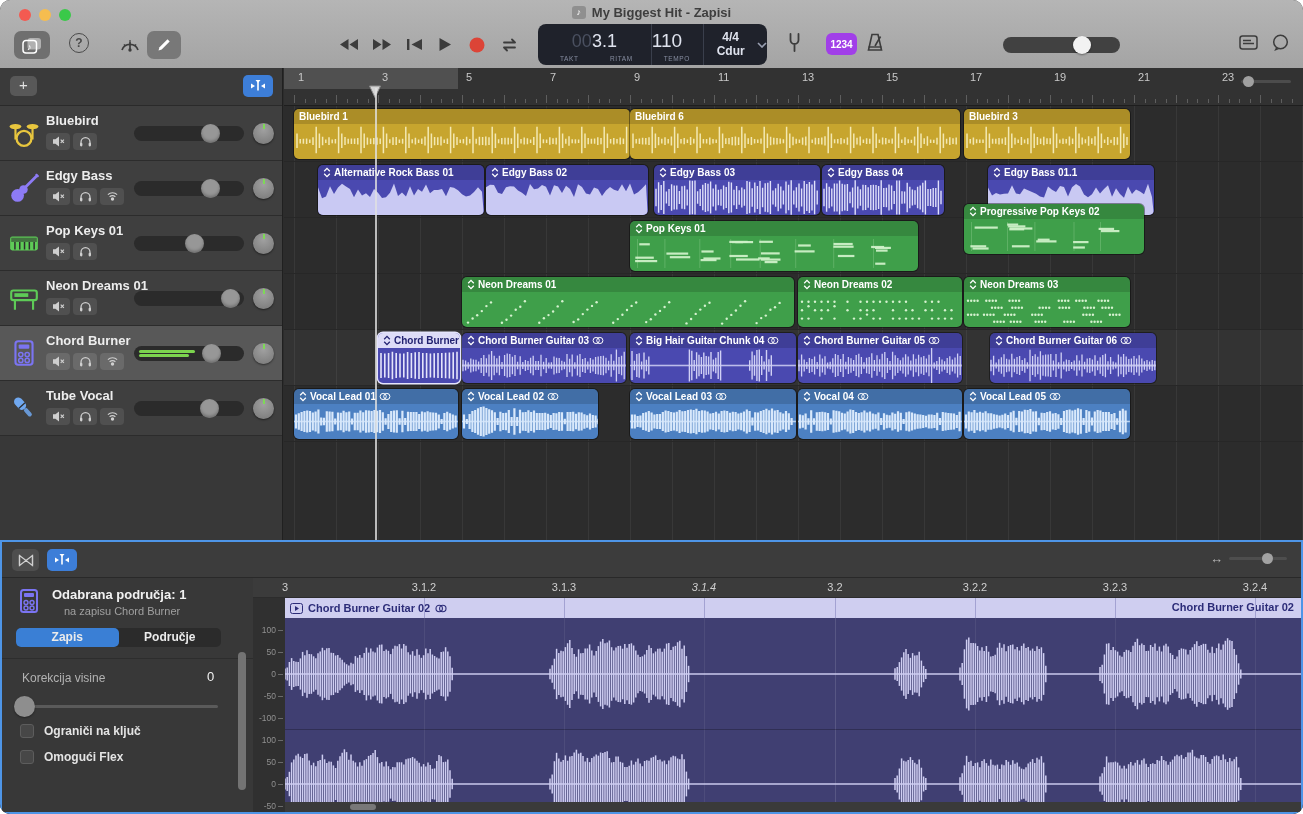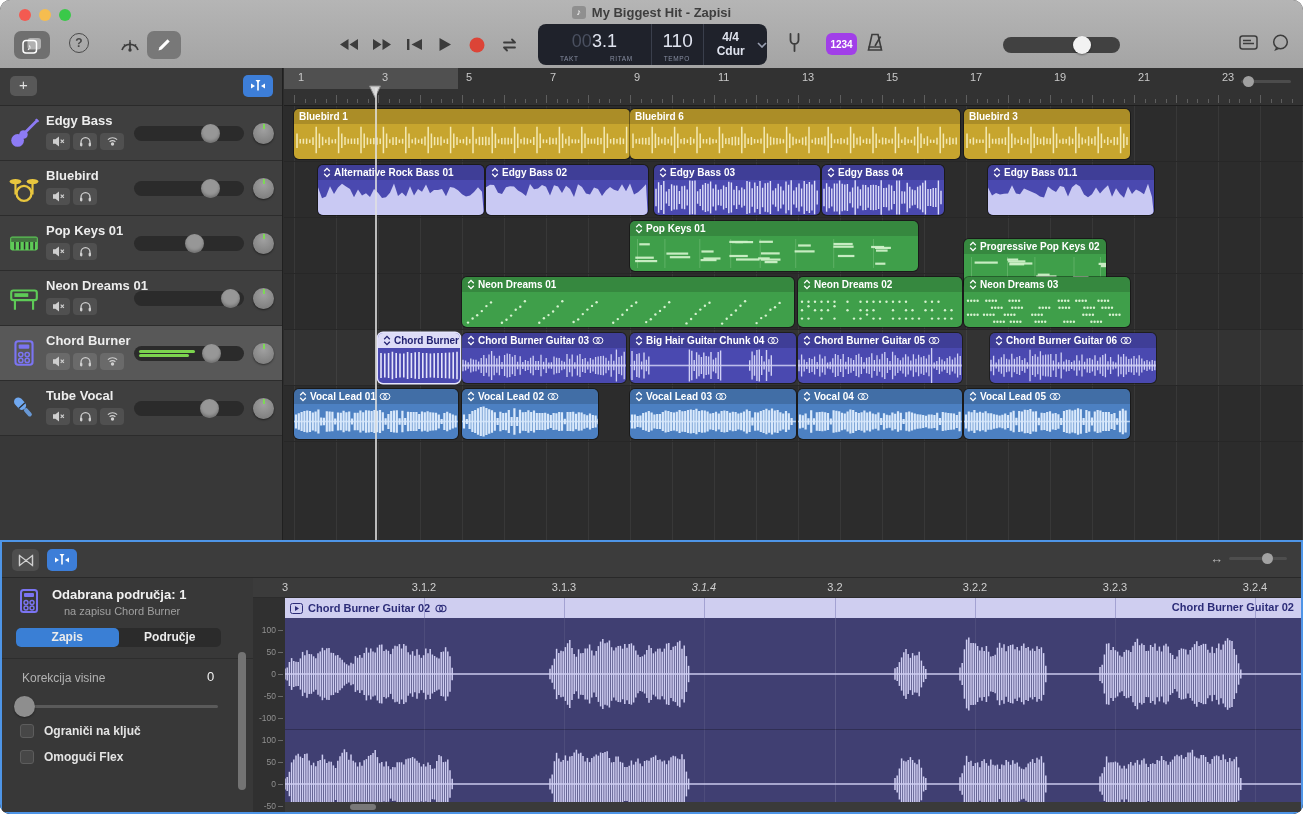--- a/index.html
+++ b/index.html
@@ -166,21 +166,21 @@
           <path d="M4 4.5h11M15 4.5l-3-3M15 9.5H4M4 9.5l3 3" fill="none" stroke="#3c3c3c" stroke-width="1.8" stroke-linecap="round"></path>
         </svg>
       </div>
 
     <div class="lcd">
       <div class="lcd-sec" style="width:118px;text-align:center;">
         <div class="lcd-big" style="margin-top:2px;"><span class="lcd-dim">00</span><span>3.1</span></div>
         <span class="lcd-lab" style="left:22px;">TAKT</span>
         <span class="lcd-lab" style="left:72px;">RITAM</span>
       </div>
-      <div class="lcd-sec" style="width:55px;text-align:center;">
+      <div class="lcd-sec" style="width:55px;text-align:left;">
         <div style="font-size:19px;margin-top:6px;">110</div>
         <span class="lcd-lab" style="left:12px;">TEMPO</span>
       </div>
       <div class="lcd-sec" style="width:56px;text-align:center;">
         <div style="font-size:12px;font-weight:700;margin-top:6px;">4/4</div>
         <div style="font-size:12px;font-weight:700;">Cdur</div>
       </div>
       <div class="lcd-sec" style="flex:1;display:flex;align-items:center;justify-content:center;border-left:none;">
         <svg width="10" height="6" viewBox="0 0 10 6">
             <path d="M1 1l4 4 4-4" fill="none" stroke="#9aa0b2" stroke-width="1.6"></path>
@@ -229,20 +229,50 @@
           <svg width="16" height="14" viewBox="0 0 16 14">
               <path d="M8 2.5v9" stroke="#fff" stroke-width="1.6"></path>
               <path d="M5.5 1h5L8 4z" fill="#fff"></path>
               <path d="M1,4.5 5,7 1,9.5z" fill="#fff"></path>
               <path d="M15,4.5 11,7 15,9.5z" fill="#fff"></path>
             </svg>
         </div>
       </div>
       <div id="track-headers">
           <div class="t-row">
+            <span class="t-icon" style="color:#e8c63e">
+              <svg width="32" height="32" viewBox="0 0 30 30">
+                <circle cx="15" cy="20" r="7" fill="none" stroke="currentColor" stroke-width="2.2"></circle>
+                <ellipse cx="7" cy="9" rx="5.5" ry="2.4" fill="currentColor"></ellipse>
+                <ellipse cx="23" cy="9" rx="5.5" ry="2.4" fill="currentColor"></ellipse>
+                <path d="M7 11v10M23 11v10" stroke="currentColor" stroke-width="2"></path>
+              </svg>
+            </span>
+            <span class="t-name">Bluebird</span>
+            <span class="t-btns">
+              <span class="tbtn">
+                <svg width="13" height="11" viewBox="0 0 13 11">
+                  <path d="M1 3.2h2.4L7 .6v9.8L3.4 7.8H1z" fill="#cfcfcf"></path>
+                  <path d="M8.7 3.6l3.2 3.2M11.9 3.6L8.7 6.8" stroke="#cfcfcf" stroke-width="1.2"></path>
+                </svg>
+              </span>
+              <span class="tbtn">
+                <svg width="13" height="11" viewBox="0 0 13 11">
+                  <path d="M2 9V6.2a4.5 4.5 0 0 1 9 0V9" fill="none" stroke="#cfcfcf" stroke-width="1.3"></path>
+                  <rect x="1" y="6.8" width="2.4" height="3.6" rx="1.1" fill="#cfcfcf"></rect>
+                  <rect x="9.6" y="6.8" width="2.4" height="3.6" rx="1.1" fill="#cfcfcf"></rect>
+                </svg>
+              </span>
+            </span>
+            <span class="vslider">
+              <span class="vknob" style="left:67px"></span>
+            </span>
+            <span class="panknob"></span>
+          </div>
+          <div class="t-row">
             <span class="t-icon" style="color:#8d7bf5">
               <svg width="32" height="32" viewBox="0 0 30 30">
                 <circle cx="9" cy="22" r="6" fill="currentColor"></circle>
                 <circle cx="14.5" cy="16.5" r="4" fill="currentColor"></circle>
                 <path d="M16.5 14L28 2.5" stroke="currentColor" stroke-width="2.6"></path>
                 <path d="M26 2l2.5 2.5" stroke="currentColor" stroke-width="1.6"></path>
               </svg>
             </span>
             <span class="t-name">Edgy Bass</span>
             <span class="t-btns">
@@ -257,50 +287,20 @@
                   <path d="M2 9V6.2a4.5 4.5 0 0 1 9 0V9" fill="none" stroke="#cfcfcf" stroke-width="1.3"></path>
                   <rect x="1" y="6.8" width="2.4" height="3.6" rx="1.1" fill="#cfcfcf"></rect>
                   <rect x="9.6" y="6.8" width="2.4" height="3.6" rx="1.1" fill="#cfcfcf"></rect>
                 </svg>
               </span>
               <span class="tbtn">
                 <svg width="13" height="11" viewBox="0 0 13 11">
                   <circle cx="6.5" cy="8" r="1.7" fill="#cfcfcf"></circle>
                   <path d="M3.6 5.8a4.1 4.1 0 0 1 5.8 0" fill="none" stroke="#cfcfcf" stroke-width="1.1"></path>
                   <path d="M1.9 3.6a6.5 6.5 0 0 1 9.2 0" fill="none" stroke="#cfcfcf" stroke-width="1.1"></path>
-                </svg>
-              </span>
-            </span>
-            <span class="vslider">
-              <span class="vknob" style="left:67px"></span>
-            </span>
-            <span class="panknob"></span>
-          </div>
-          <div class="t-row">
-            <span class="t-icon" style="color:#e8c63e">
-              <svg width="32" height="32" viewBox="0 0 30 30">
-                <circle cx="15" cy="20" r="7" fill="none" stroke="currentColor" stroke-width="2.2"></circle>
-                <ellipse cx="7" cy="9" rx="5.5" ry="2.4" fill="currentColor"></ellipse>
-                <ellipse cx="23" cy="9" rx="5.5" ry="2.4" fill="currentColor"></ellipse>
-                <path d="M7 11v10M23 11v10" stroke="currentColor" stroke-width="2"></path>
-              </svg>
-            </span>
-            <span class="t-name">Bluebird</span>
-            <span class="t-btns">
-              <span class="tbtn">
-                <svg width="13" height="11" viewBox="0 0 13 11">
-                  <path d="M1 3.2h2.4L7 .6v9.8L3.4 7.8H1z" fill="#cfcfcf"></path>
-                  <path d="M8.7 3.6l3.2 3.2M11.9 3.6L8.7 6.8" stroke="#cfcfcf" stroke-width="1.2"></path>
-                </svg>
-              </span>
-              <span class="tbtn">
-                <svg width="13" height="11" viewBox="0 0 13 11">
-                  <path d="M2 9V6.2a4.5 4.5 0 0 1 9 0V9" fill="none" stroke="#cfcfcf" stroke-width="1.3"></path>
-                  <rect x="1" y="6.8" width="2.4" height="3.6" rx="1.1" fill="#cfcfcf"></rect>
-                  <rect x="9.6" y="6.8" width="2.4" height="3.6" rx="1.1" fill="#cfcfcf"></rect>
                 </svg>
               </span>
             </span>
             <span class="vslider">
               <span class="vknob" style="left:67px"></span>
             </span>
             <span class="panknob"></span>
           </div>
           <div class="t-row">
             <span class="t-icon" style="color:#5ecb57">
@@ -1044,21 +1044,21 @@
               <rect x="207.9" y="18.9" width="16.5" height="2.2" fill="#cff0c8" opacity="0.95"></rect>
               <rect x="203.5" y="6.9" width="19.2" height="2.2" fill="#cff0c8" opacity="0.95"></rect>
               <rect x="203.3" y="9.6" width="20.3" height="2.2" fill="#cff0c8" opacity="0.95"></rect>
               <rect x="243.0" y="3.0" width="1.0" height="29.0" fill="#cff0c8" opacity="0.22"></rect>
               <rect x="245.0" y="10.8" width="15.9" height="2.2" fill="#cff0c8" opacity="0.95"></rect>
               <rect x="246.0" y="13.5" width="11.6" height="2.2" fill="#cff0c8" opacity="0.95"></rect>
               <rect x="245.2" y="26.6" width="10.2" height="2.2" fill="#cff0c8" opacity="0.95"></rect>
               <rect x="241.1" y="9.9" width="13.0" height="2.2" fill="#cff0c8" opacity="0.95"></rect>
             </svg>
           </div>
-          <div class="region c2" style="left: 680px; top: 133px; width: 142px;">
+          <div class="region c2" style="left: 680px; top: 98px; width: 180px;">
             <div class="rh">
               <svg width="8" height="11" viewBox="0 0 8 11" style="flex:none">
                 <path d="M1.2 4.2L4 1.4 6.8 4.2M1.2 6.8L4 9.6 6.8 6.8" fill="none" stroke="#fff" stroke-width="1.3"></path>
               </svg>
               <span>Progressive Pop Keys 02</span>
             </div>
             <svg class="body" width="166" height="35" viewBox="0 0 166 35" preserveAspectRatio="none">
               <rect x="7.0" y="3.0" width="1.0" height="29.0" fill="#cff0c8" opacity="0.22"></rect>
               <rect x="8.5" y="28.4" width="16.1" height="2.2" fill="#cff0c8" opacity="0.95"></rect>
               <rect x="10.6" y="7.5" width="23.2" height="2.2" fill="#cff0c8" opacity="0.95"></rect>

